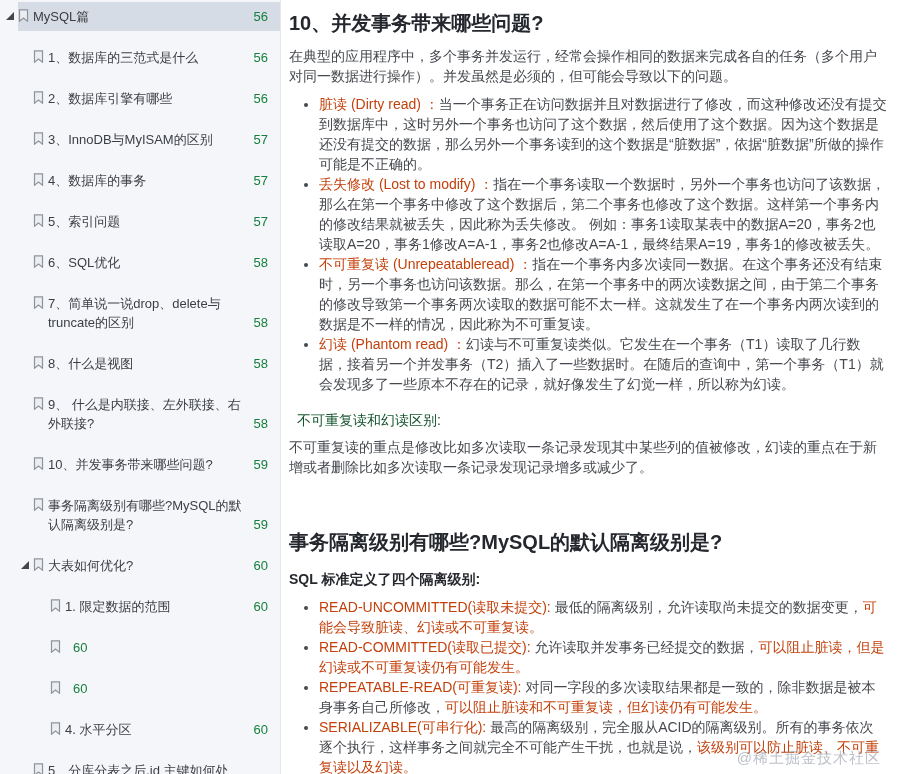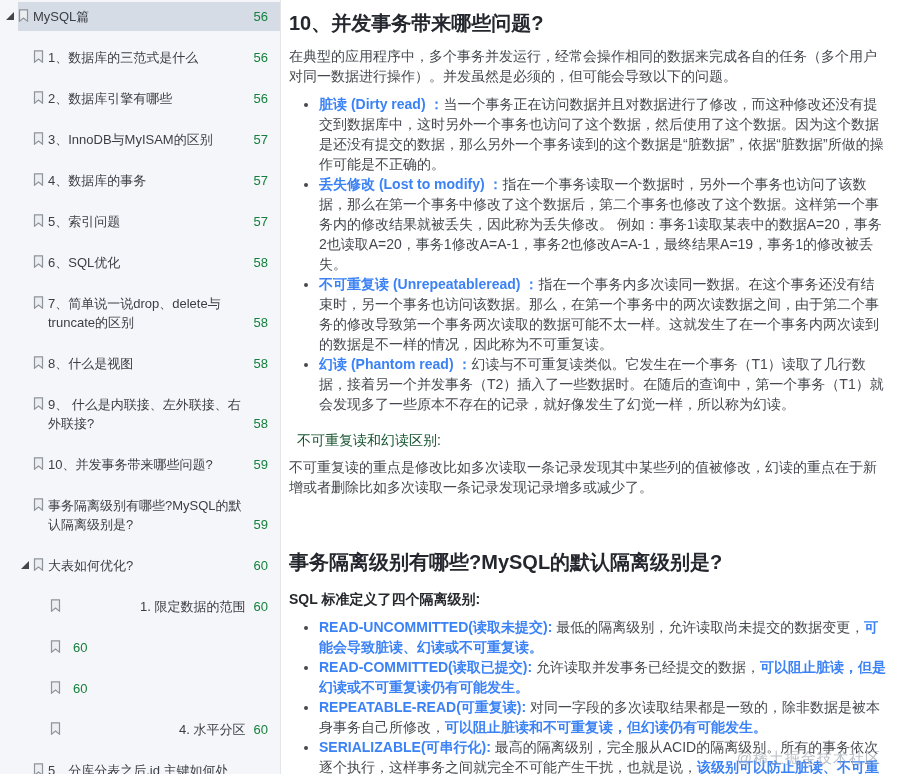--- a/index.html
+++ b/index.html
@@ -18,21 +18,21 @@
     border-right: 1px solid #e4e6ea;
     padding-top: 2px;
     overflow: hidden;
   }
   .toc-row {
     display: flex; align-items: flex-start;
     padding: 0 0 12px 5px;
     font-size: 13px; color: #3b3e44; cursor: default;
   }
   .toc-row.lvl1 { padding-left: 20px; }
-  .toc-row.lvl2 { padding-left: 37px; text-align: right; }
+  .toc-row.lvl2 { padding-left: 37px; }
   .expander { flex: 0 0 13px; height: 19px; position: relative; margin-top: 5px; }
   .expander.show::before {
     content: ""; position: absolute; left: 1px; top: 5px;
     width: 0; height: 0;
     border-left: 8px solid transparent;
     border-bottom: 8px solid #43464b;
   }
   .row-body {
     flex: 1; display: flex; align-items: flex-start; min-width: 0;
     padding: 5px 12px 5px 0;
@@ -53,21 +53,21 @@
   }
   .content h1, .content h2 {
     font-size: 20px; line-height: 26px; color: #24272d;
     margin: 0; font-weight: bold;
   }
   .content h1 { margin: 4px 0 10px; }
   .content h2 { margin: 52px 0 14px; }
   .intro { margin: 0 0 8px; }
   ul.bullets { margin: 0 0 12px; padding-left: 30px; list-style: disc; }
   ul.bullets li { margin: 0; padding: 0; }
-  .bold-run { font-weight: bold; color: #3b82f6; }
+  .bold-run { font-weight: normal; color: #c2410c; }
   .subhead { font-weight: normal; color: #14532d; margin: 16px 8px 7px; }
   .lead { font-weight: bold; color: #26282d; margin: 0 0 8px; }
   .diff-text { margin: 0; }
   .watermark {
     position: absolute; right: 24px; bottom: 6px;
     font-size: 15px; color: #99a0ab; opacity: 0.65;
     letter-spacing: 1px; pointer-events: none; white-space: nowrap;
   }
 </style>
 </head>

